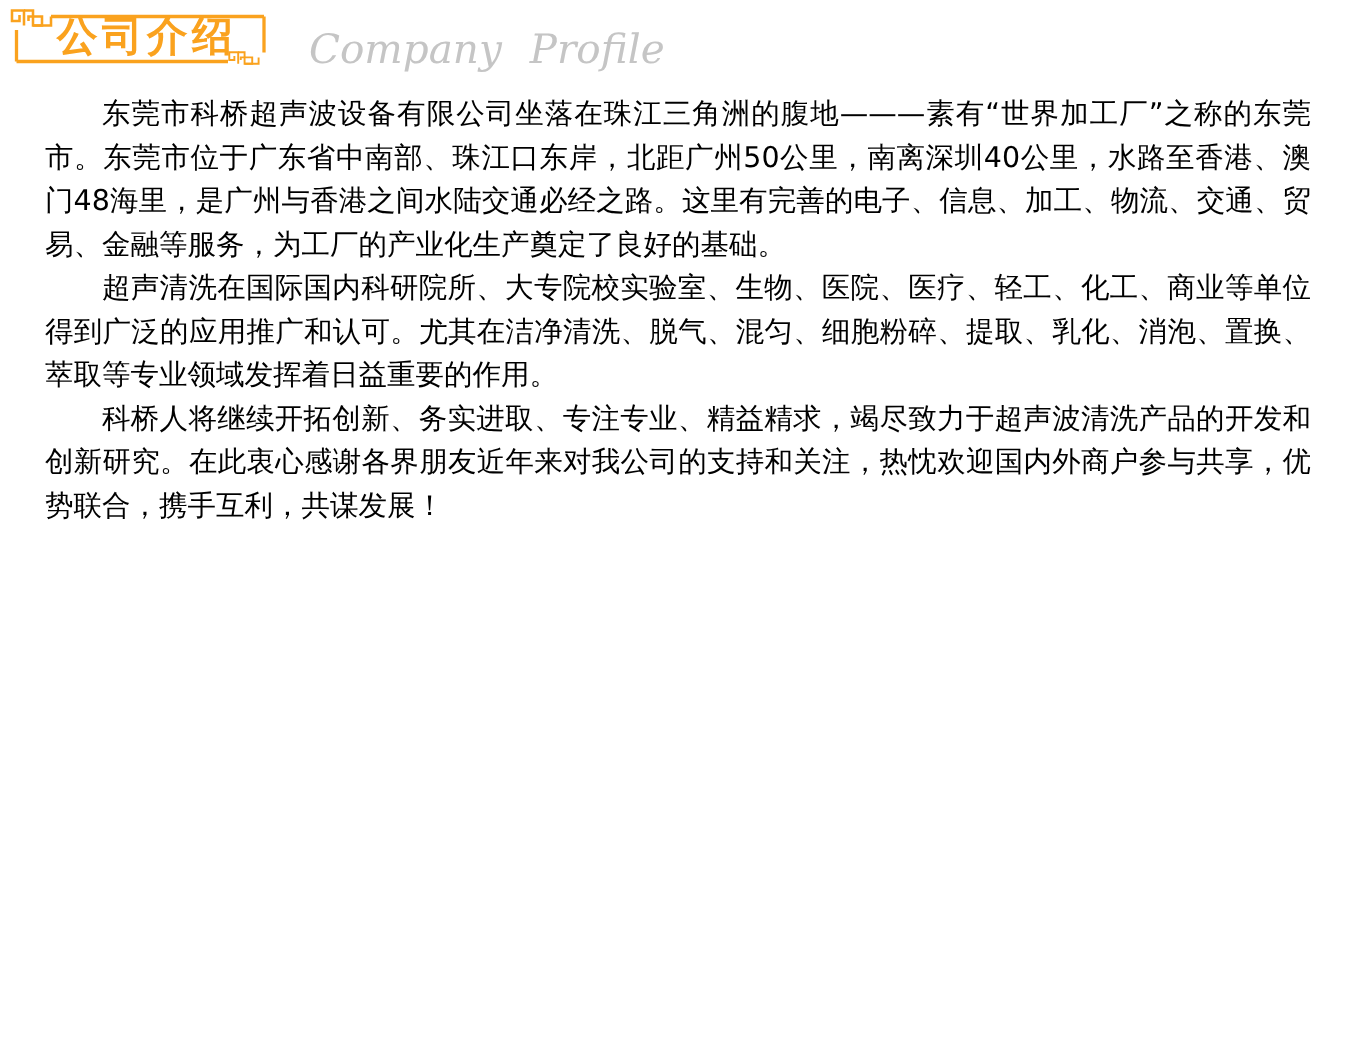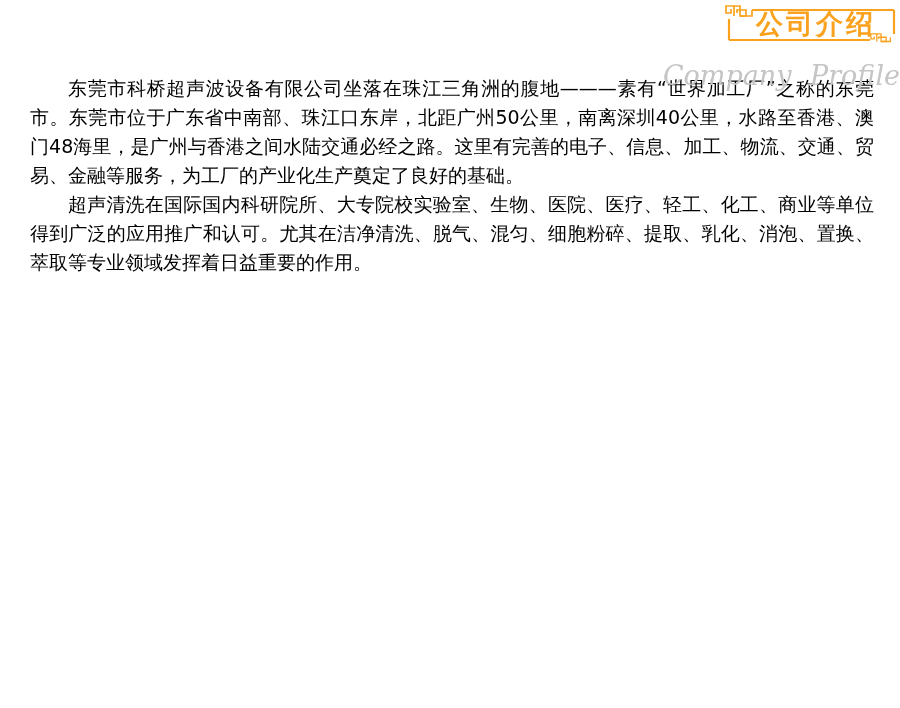--- a/index.html
+++ b/index.html
@@ -13,22 +13,21 @@
     height: 708px;
     background: #ffffff;
     overflow: hidden;
     font-family: "DejaVu Sans", "Liberation Sans", sans-serif;
   }
   .header {
     position: relative;
     height: 52px;
     margin: 4px 0 0 6px;
     display: flex;
-    align-items: flex-end;
-    flex-direction: column;
+    align-items: center;
   }
   .badge {
     position: relative;
     width: 176px;
     height: 50px;
     flex: 0 0 auto;
   }
   .badge-frame {
     position: absolute;
     left: 0;
@@ -51,21 +50,21 @@
     margin-left: 24px;
     margin-top: 6px;
     font-family: "DejaVu Serif", "Liberation Serif", serif;
     font-style: italic;
     font-size: 27px;
     color: #c5c5c5;
     word-spacing: 10px;
     white-space: nowrap;
   }
   .content {
-    margin: 18px 26px 0 30px;
+    margin: 6px 26px 0 30px;
     font-size: 19px;
     line-height: 29px;
     color: #000000;
     text-align: justify;
   }
   .content p {
     margin: 0;
     text-indent: 2em;
   }
 </style>
@@ -98,15 +97,16 @@
         </g>
       </svg>
       <span class="badge-text">公司介绍</span>
     </div>
     <span class="subtitle">Company Profile</span>
   </header>
 
   <main class="content">
     <p>东莞市科桥超声波设备有限公司坐落在珠江三角洲的腹地———素有“世界加工厂”之称的东莞市。东莞市位于广东省中南部、珠江口东岸，北距广州50公里，南离深圳40公里，水路至香港、澳门48海里，是广州与香港之间水陆交通必经之路。这里有完善的电子、信息、加工、物流、交通、贸易、金融等服务，为工厂的产业化生产奠定了良好的基础。</p>
     <p>超声清洗在国际国内科研院所、大专院校实验室、生物、医院、医疗、轻工、化工、商业等单位得到广泛的应用推广和认可。尤其在洁净清洗、脱气、混匀、细胞粉碎、提取、乳化、消泡、置换、萃取等专业领域发挥着日益重要的作用。</p>
+    <p>科桥人将继续开拓创新、务实进取、专注专业、精益精求，竭尽致力于超声波清洗产品的开发和创新研究。在此衷心感谢各界朋友近年来对我公司的支持和关注，热忱欢迎国内外商户参与共享，优势联合，携手互利，共谋发展！</p>
   </main>
 
 </div>
 
 </body></html>

